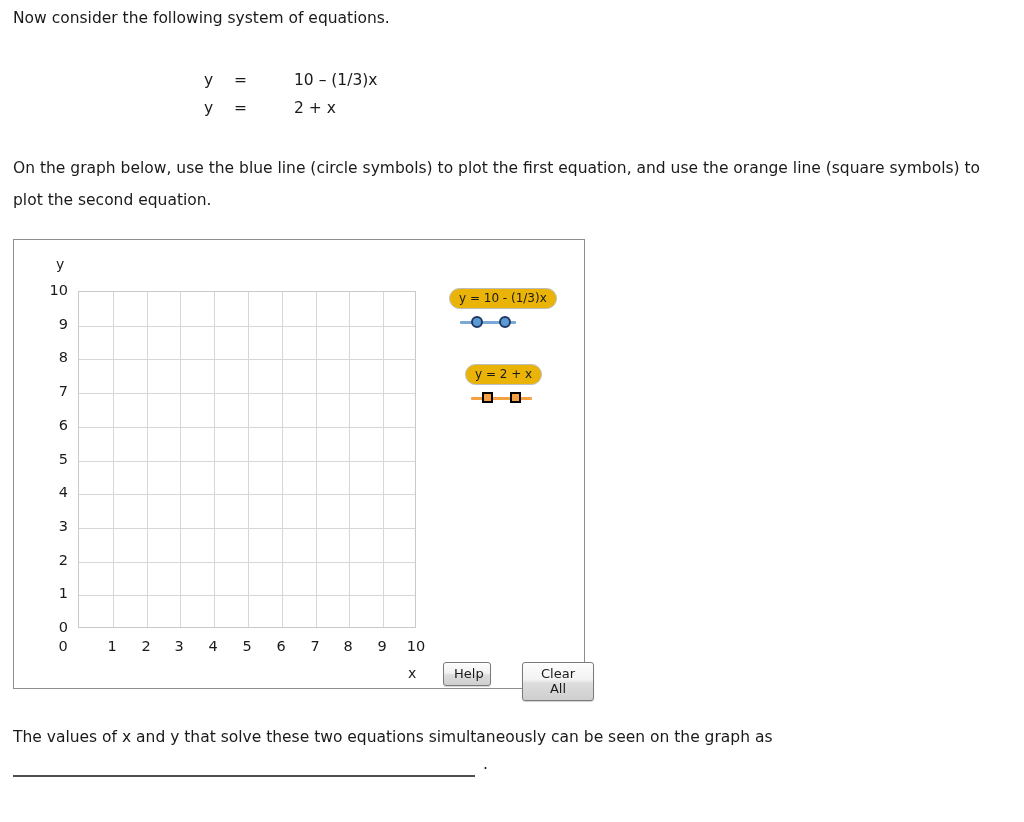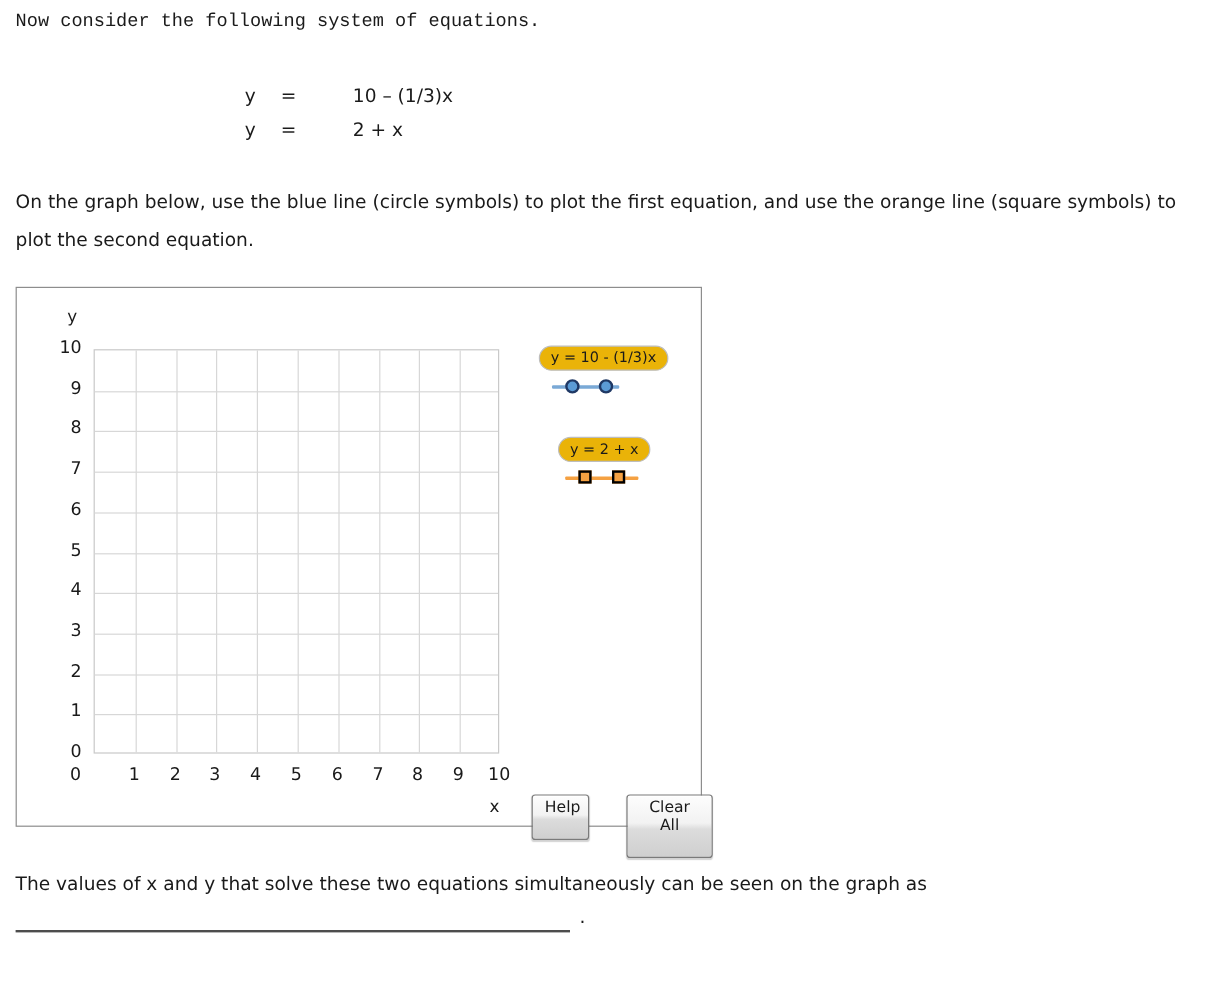--- a/index.html
+++ b/index.html
@@ -16,21 +16,20 @@
     overflow: hidden;
   }
 
   .intro-line {
     position: absolute;
     left: 13px;
     top: 8px;
     font-size: 15.5px;
     line-height: 20px;
     white-space: nowrap;
-    font-family: Liberation Mono, monospace;
   }
 
   
   .equations {
     position: absolute;
     left: 204px;
     top: 66px;
     font-size: 15.5px;
     line-height: 28px;
   }
@@ -157,21 +156,21 @@
 
   
   .gbutton {
     position: absolute;
     font-family: "DejaVu Sans", "Liberation Sans", sans-serif;
     font-size: 13px;
     color: #1a1a1a;
     background: linear-gradient(to bottom, #fdfdfd 0%, #f2f2f2 45%, #dcdcdc 55%, #cfcfcf 100%);
     border: 1px solid #7a7a7a;
     border-radius: 3px;
-    padding: 3px 10px 18px 10px;
+    padding: 3px 10px 4px 10px;
     box-shadow: inset 0 1px 0 #ffffff, 0 1px 1px rgba(0,0,0,0.18);
     cursor: pointer;
     line-height: 15px;
   }
 
   .closing-text {
     position: absolute;
     left: 13px;
     top: 726px;
     font-size: 15.5px;

